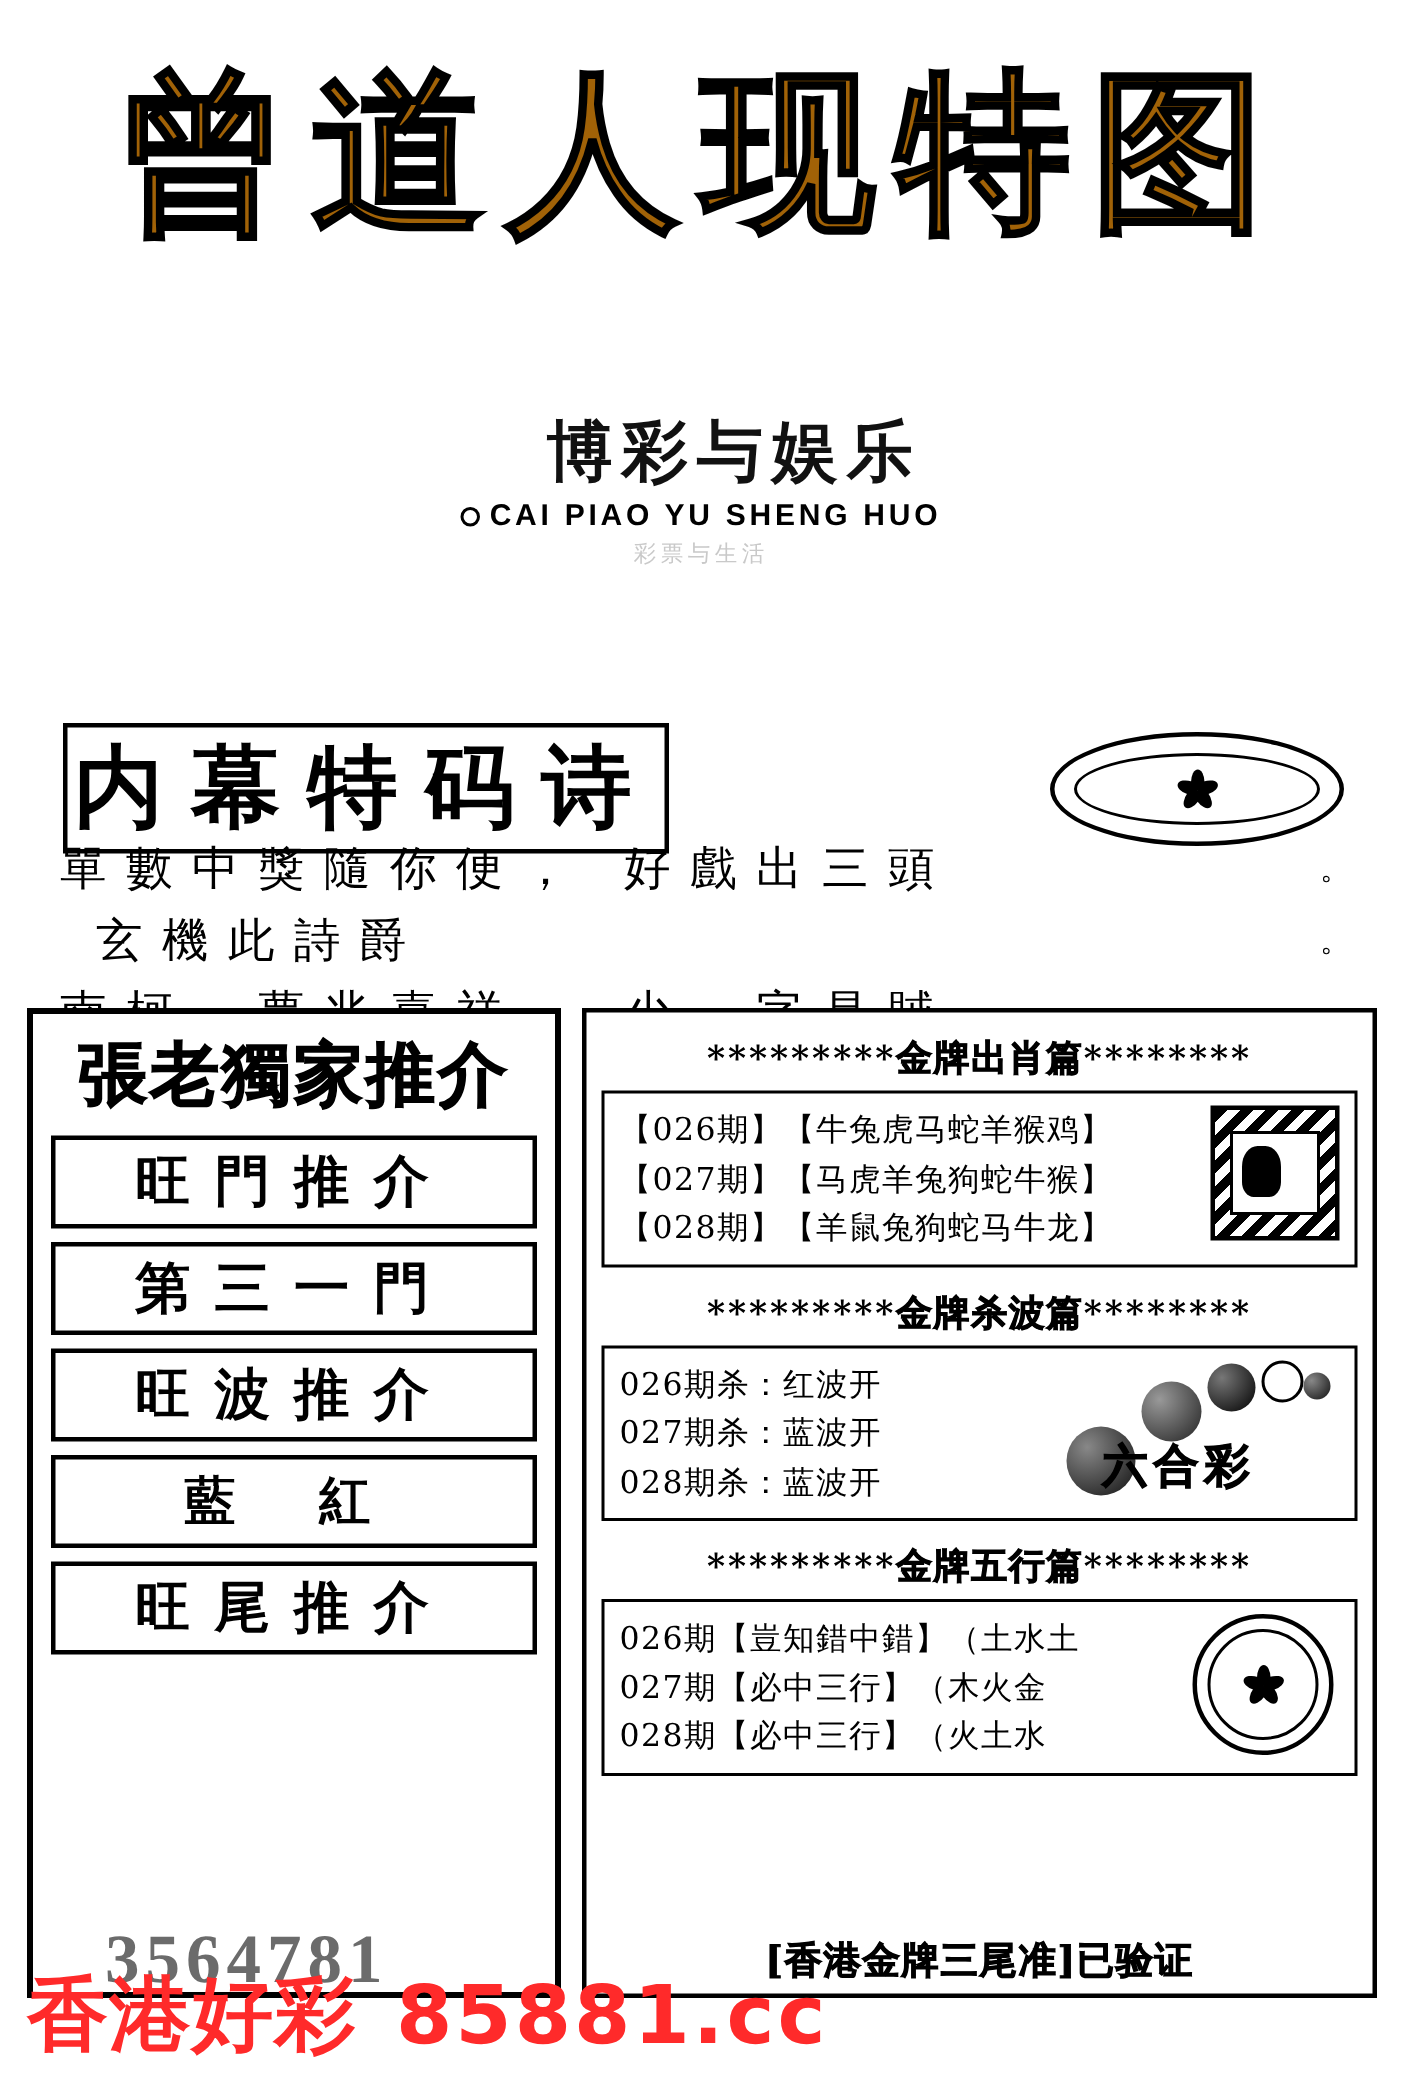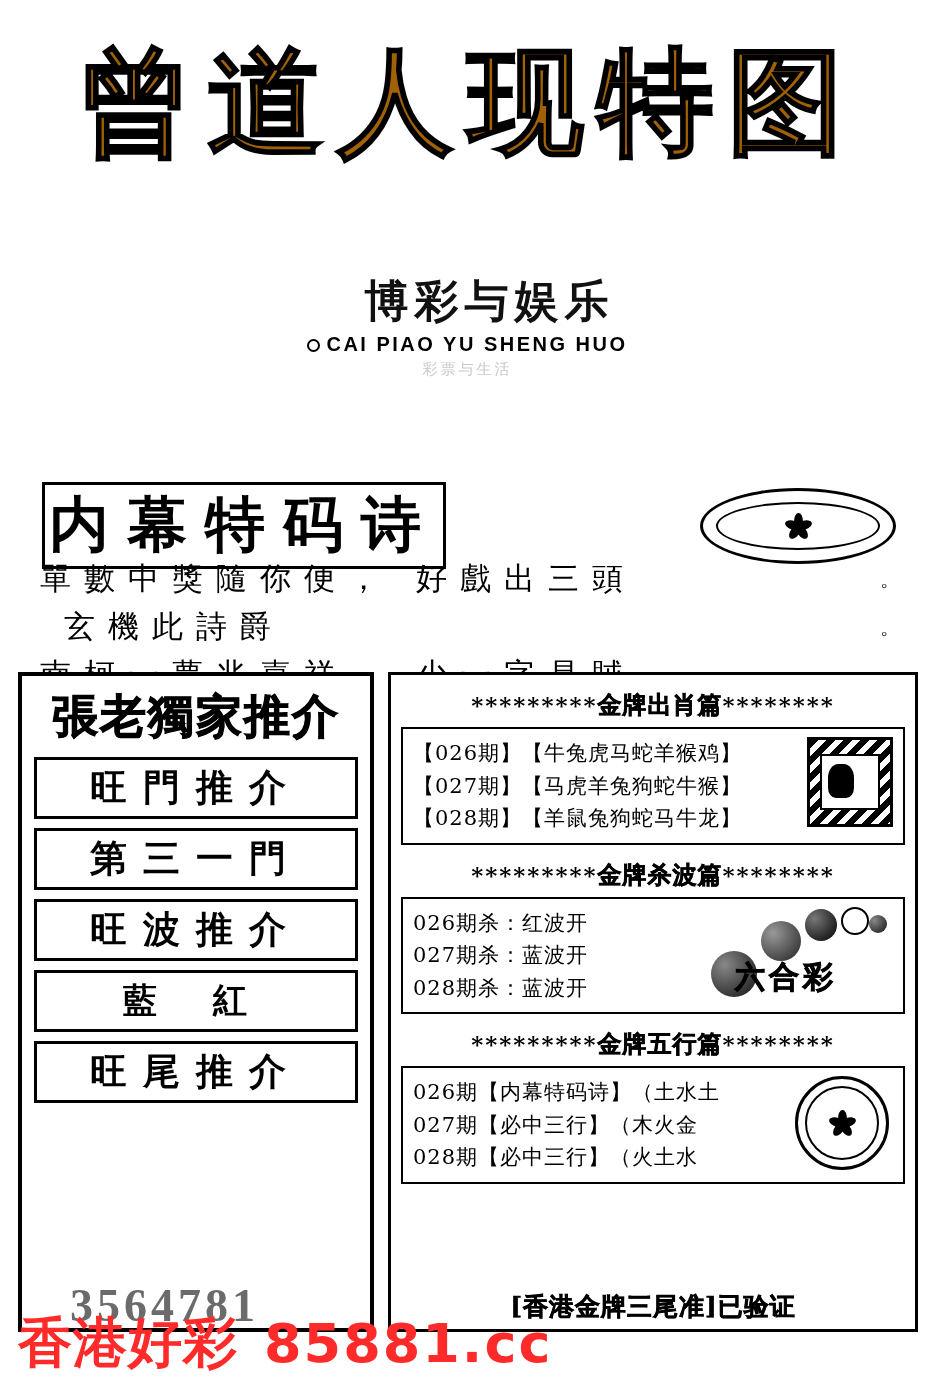--- a/index.html
+++ b/index.html
@@ -268,21 +268,21 @@
       <span class="ball b4"></span>
       <span class="ball b5"></span>
       <span class="balls-label">六合彩</span>
     </div>
   </div>
 
   <div class="rp-banner">
     <span class="stars">*********</span><span class="label">金牌五行篇</span><span class="stars">********</span>
   </div>
   <div class="rp-box">
-    <div class="rp-line">026期【内幕特码诗】（土水土</div>
+    <div class="rp-line">026期【豈知錯中錯】（土水土</div>
     <div class="rp-line">027期【必中三行】（木火金</div>
     <div class="rp-line">028期【必中三行】（火土水</div>
     <div class="seal-round">
       <div class="ring">
         <div class="flower">
           <i></i>
             <i></i>
             <i></i>
             <i></i>
             <i></i>

